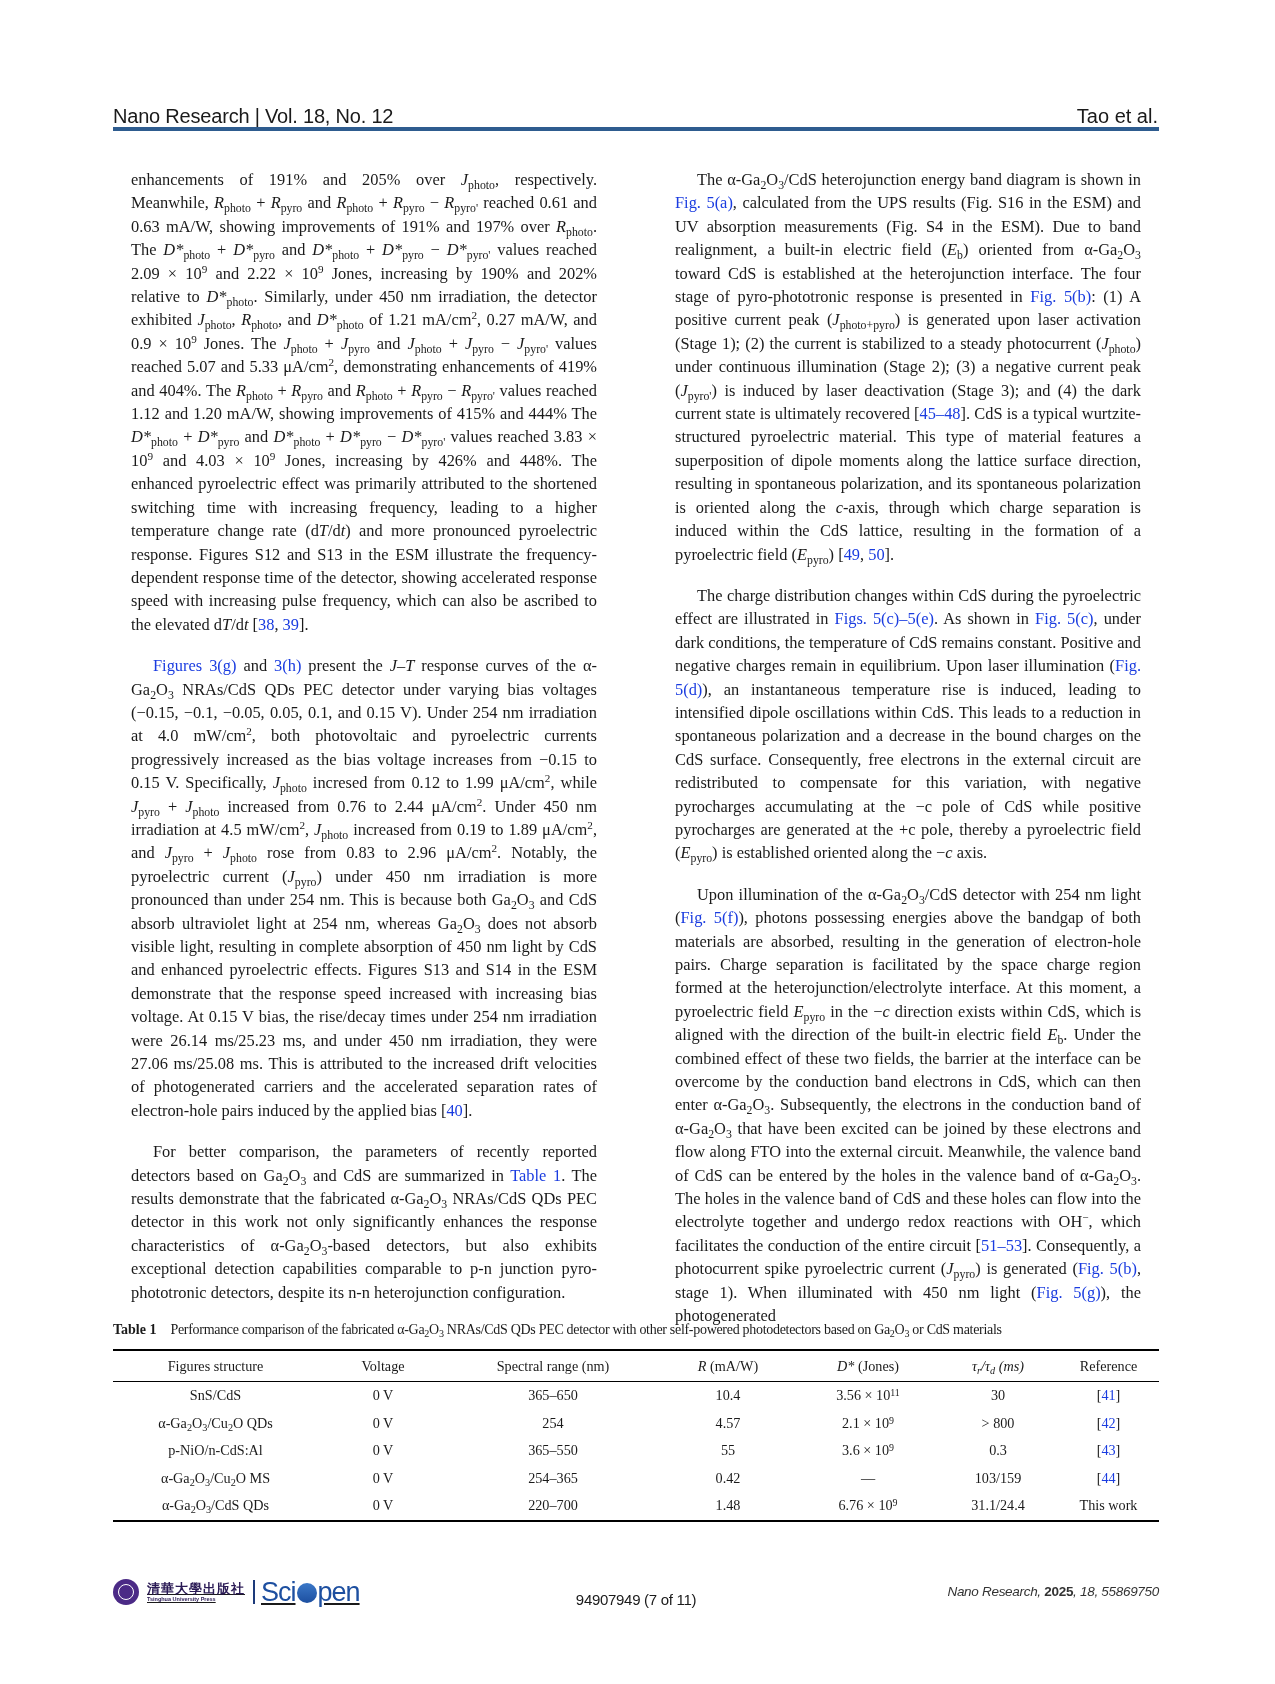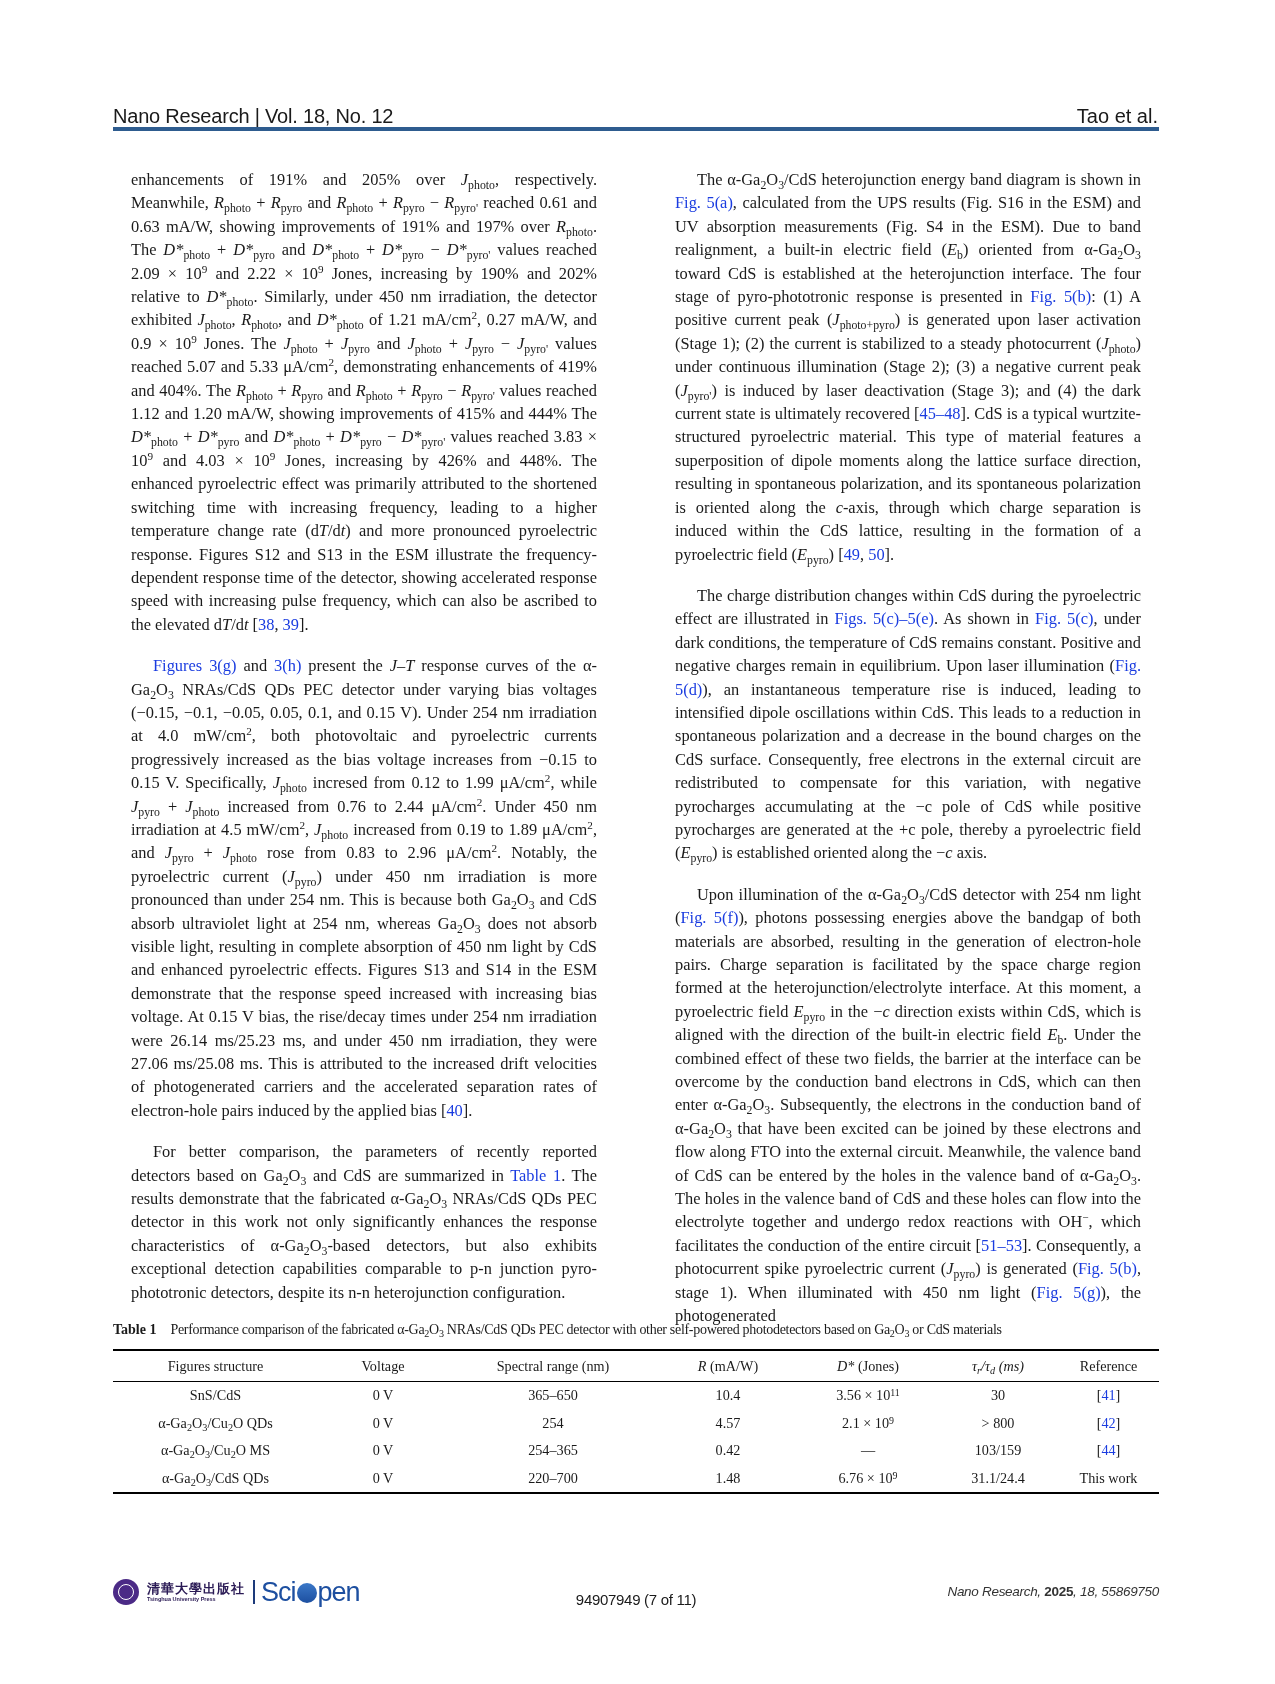--- a/index.html
+++ b/index.html
@@ -32,21 +32,21 @@
   .tbl thead tr { border-top: 2.6px solid #000; border-bottom: 1px solid #000; }
   .tbl tbody tr:last-child { border-bottom: 2.6px solid #000; }
   .tbl th { font-weight: normal; height: 30px; padding: 0; text-align: center; }
   .tbl td { height: 27.5px; padding: 0; text-align: center; }
   .tbl sub { font-size: 0.72em; vertical-align: -0.3em; line-height: 0; }
   .tbl sup { font-size: 0.7em; vertical-align: 0.45em; line-height: 0; }
   .c1 { width: 205px; } .c2 { width: 130px; } .c3 { width: 210px; } .c4 { width: 140px; }
   .c5 { width: 140px; } .c6 { width: 120px; font-style: italic; } .c7 { width: 101px; }
 
   .footer { position: absolute; left: 113px; top: 1574px; width: 1046px; height: 36px; }
-  .logo { position: absolute; left: 0; top: 0; height: 36px; display: flex; align-items: center; }
+  .logo { position: absolute; left: 0; top: 0; height: 36px; display: flex; align-items: center; text-decoration: underline; }
   .seal { width: 26px; height: 26px; border-radius: 50%; background: #4b2a86; position: relative; }
   .seal::after { content: ""; position: absolute; left: 5px; top: 5px; width: 16px; height: 16px;
                  border-radius: 50%; border: 1.5px solid #ffffff; box-sizing: border-box; }
   .press { margin-left: 8px; display: flex; flex-direction: column; line-height: 1; }
   .press .zh { font-family: "DejaVu Sans", sans-serif; font-size: 13px; font-weight: bold; color: #2a1a55; letter-spacing: 1px; }
   .press .en { font-family: "Liberation Sans", sans-serif; font-size: 5.5px; font-weight: bold; color: #2a1a55; margin-top: 2px; }
   .sep { width: 2px; height: 24px; background: #1d3a7a; margin: 0 6px 0 8px; }
   .sciopen { font-family: "Liberation Sans", "DejaVu Sans", sans-serif; font-size: 27px; color: #1d4fa0; letter-spacing: -1px;
              display: flex; align-items: center; }
   .sciopen .o { display: inline-block; width: 20px; height: 20px; border-radius: 50%;
@@ -105,20 +105,29 @@
       <tr>
         <td><span>α-Ga</span><sub>2</sub><span>O</span><sub>3</sub><span>/Cu</span><sub>2</sub><span>O QDs</span></td>
         <td><span>0 V</span></td>
         <td><span>254</span></td>
         <td><span>4.57</span></td>
         <td><span>2.1 × 10</span><sup>9</sup></td>
         <td><span>&gt; 800</span></td>
         <td><span>[</span><a href="#">42</a><span>]</span></td>
       </tr>
       <tr>
+        <td><span>p-NiO/n-CdS:Al</span></td>
+        <td><span>0 V</span></td>
+        <td><span>365–550</span></td>
+        <td><span>55</span></td>
+        <td><span>3.6 × 10</span><sup>9</sup></td>
+        <td><span>0.3</span></td>
+        <td><span>[</span><a href="#">43</a><span>]</span></td>
+      </tr>
+      <tr>
         <td><span>α-Ga</span><sub>2</sub><span>O</span><sub>3</sub><span>/Cu</span><sub>2</sub><span>O MS</span></td>
         <td><span>0 V</span></td>
         <td><span>254–365</span></td>
         <td><span>0.42</span></td>
         <td><span>—</span></td>
         <td><span>103/159</span></td>
         <td><span>[</span><a href="#">44</a><span>]</span></td>
       </tr>
       <tr>
         <td><span>α-Ga</span><sub>2</sub><span>O</span><sub>3</sub><span>/CdS QDs</span></td>

